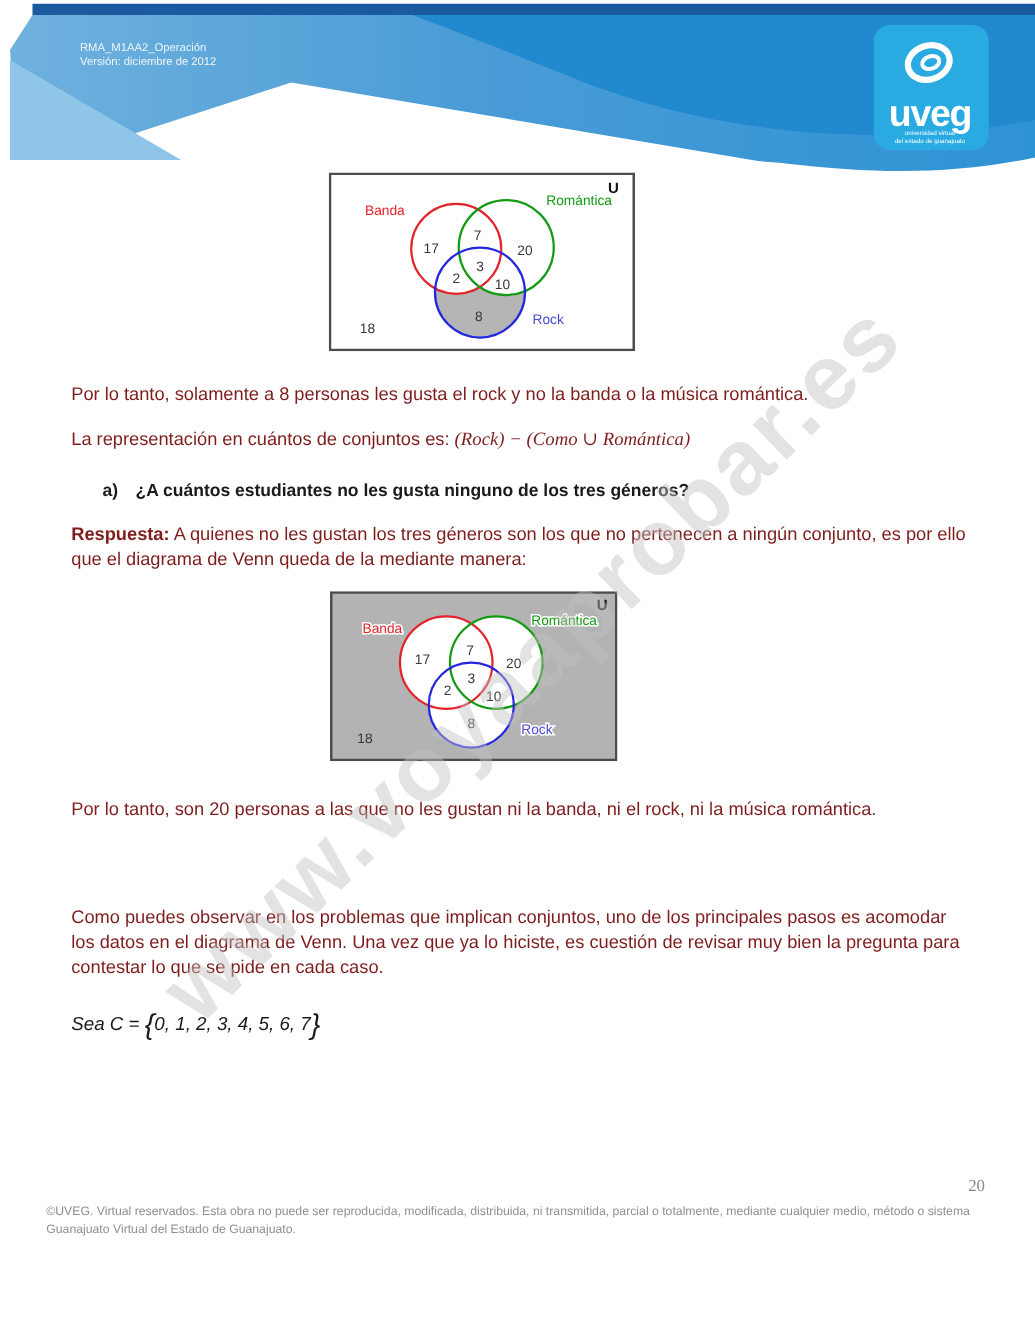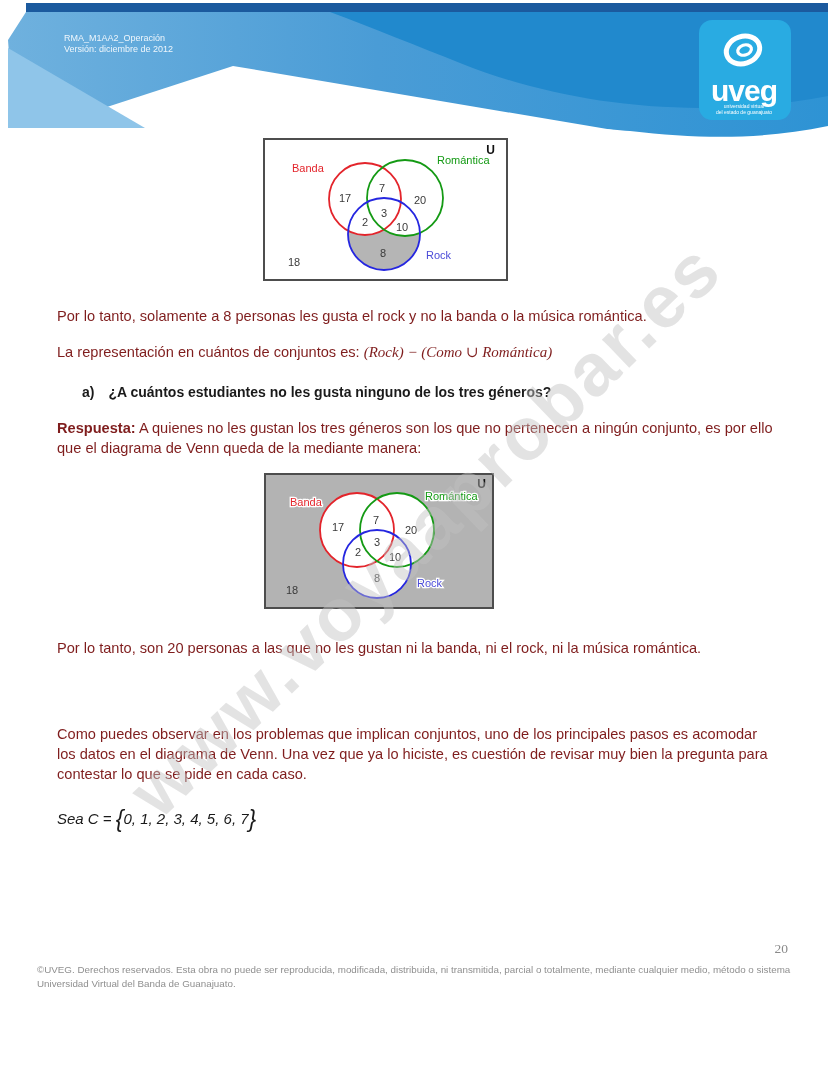--- a/index.html
+++ b/index.html
@@ -142,17 +142,17 @@
 
   <div class="abs para" style="left:57px;top:724px;">Como puedes observar en los problemas que implican conjuntos, uno de los principales pasos es acomodar los datos en el diagrama de Venn. Una vez que ya lo hiciste, es cuestión de revisar muy bien la pregunta para contestar lo que se pide en cada caso.</div>
 
   <div class="abs setline" style="left:57px;top:806px;">
     <span>Sea C = </span><span class="brace">{</span><span>0, 1, 2, 3, 4, 5, 6, 7</span><span class="brace">}</span>
   </div>
 
   <div class="abs pagenum">20</div>
 
   <div class="abs footer">
-    <div>©UVEG. Derechos reservados. Esta obra no puede ser reproducida, modificada, distribuida, ni transmitida, parcial o totalmente, mediante cualquier medio, método o sistema</div>
-    <div>Universidad Virtual del Banda de Guanajuato.</div>
+    <div>©UVEG. Virtual reservados. Esta obra no puede ser reproducida, modificada, distribuida, ni transmitida, parcial o totalmente, mediante cualquier medio, método o sistema</div>
+    <div>Guanajuato Virtual del Estado de Guanajuato.</div>
   </div>
 
 </div>
 
 </body></html>

